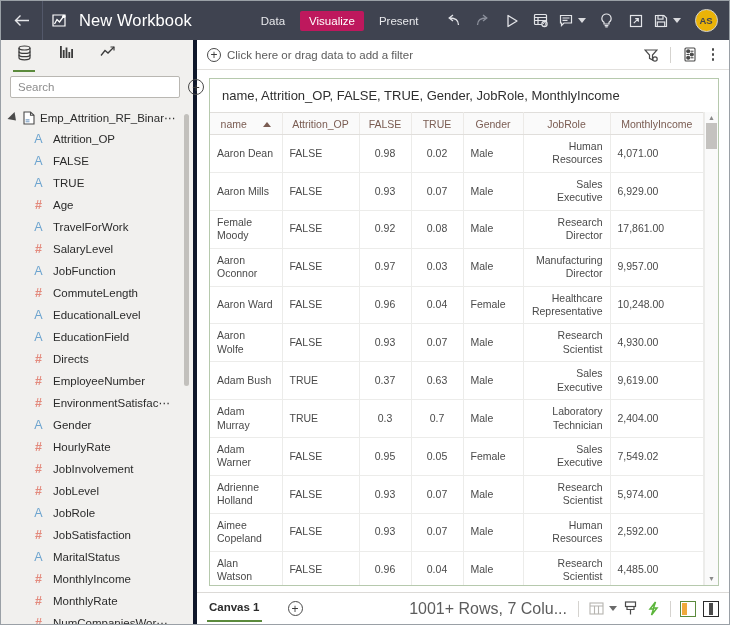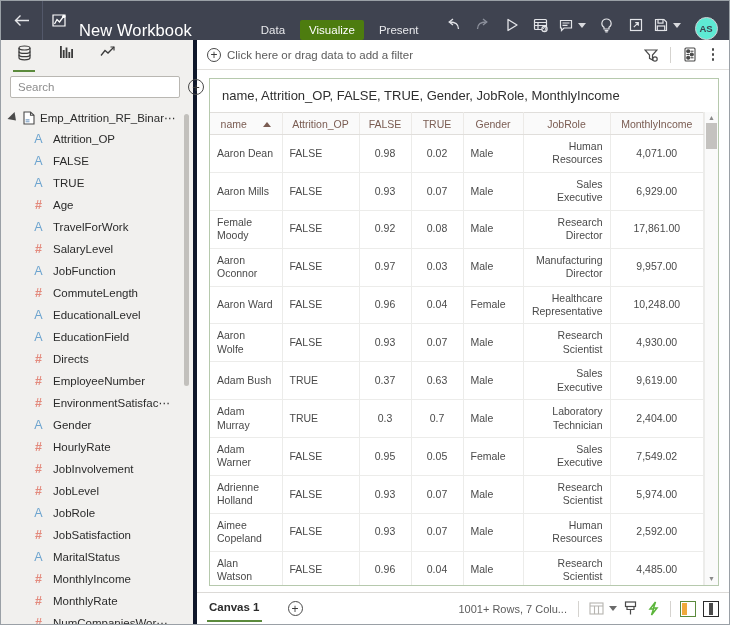--- a/index.html
+++ b/index.html
@@ -14,21 +14,21 @@
     display: flex; flex-direction: column;
     border: 1px solid #9aa0a6;
     background: #ffffff;
     position: relative;
   }
 
   
   .topbar {
     height: 39px; flex: 0 0 39px;
     background: #3f4350;
-    display: flex; align-items: flex-end;
+    display: flex; align-items: center;
     color: #ffffff;
     padding: 0 8px 0 0;
   }
   .tb-back {
     width: 42px; height: 39px;
     display: flex; align-items: center; justify-content: center;
     color: #e6e7ea; font-size: 15px;
     border-right: 1px solid #53586a;
   }
   .tb-logo {
@@ -39,39 +39,39 @@
     font-size: 16.5px; color: #ffffff; letter-spacing: .1px;
     white-space: nowrap; margin-left: 2px;
   }
   .tb-modes {
     margin-left: 60px; display: flex; align-items: center; gap: 6px;
   }
   .tb-mode {
     font-size: 11.5px; color: #e8e9ec;
     padding: 4px 9px; border-radius: 2px; white-space: nowrap;
   }
-  .tb-mode.active { background: #4d7c0f; color: #ffffff; }
+  .tb-mode.active { background: #be185d; color: #ffffff; }
   .tb-icons {
     margin-left: 12px; display: flex; align-items: center; gap: 1px;
   }
   .tb-ic {
     width: 28px; height: 30px;
     display: flex; align-items: center; justify-content: center;
     color: #e3e4e8;
   }
   .tb-ic.dim { color: #8c909c; }
   .tb-ic.withcaret { width: 20px; }
   .caret-d {
     width: 0; height: 0; border-left: 4px solid transparent;
     border-right: 4px solid transparent; border-top: 5px solid #d9dade;
     margin-left: 1px; margin-right: 6px;
   }
   .avatar {
     width: 23px; height: 23px; border-radius: 50%;
-    background: #5eead4; color: #3f4350;
+    background: #eab308; color: #3f4350;
     font-size: 9.5px; font-weight: bold;
     display: flex; align-items: center; justify-content: center;
     margin-left: 8px; border: 1px solid #cfd0d4;
   }
 
   
   .body { flex: 1; display: flex; min-height: 0; }
 
   
   .sidebar {
@@ -194,21 +194,21 @@
     font-size: 10.5px; color: #4a4a4a;
     border-bottom: 1px solid #ececea; border-right: 1px solid #ececea;
     padding: 5px 7px; vertical-align: middle; line-height: 1.28;
     overflow: hidden;
   }
   td.c-name { text-align: left; }
   td.c-attr { text-align: left; }
   td.c-num { text-align: center; }
   td.c-gender { text-align: left; }
   td.c-role { text-align: right; }
-  td.c-income { text-align: center; }
+  td.c-income { text-align: left; }
 
   .vscroll {
     width: 14px; flex: 0 0 14px; background: #fafafa;
     border-left: 1px solid #ececea;
     display: flex; flex-direction: column; align-items: center;
     position: relative; padding-top: 2px;
   }
   .vs-arrow { font-size: 7px; color: #8a8a8a; line-height: 8px; }
   .vs-thumb {
     width: 11px; height: 26px; background: #c4c2bf; margin-top: 1px;
@@ -227,21 +227,21 @@
     padding: 6px 2px 7px 2px; border-bottom: 2.5px solid #5b8a3c;
     white-space: nowrap;
   }
   .sb-plus {
     width: 15px; height: 15px; border-radius: 50%;
     border: 1.1px solid #4a4a4a; color: #3a3a3a;
     display: flex; align-items: center; justify-content: center;
     font-size: 12px; line-height: 1; margin-left: 26px; flex: 0 0 15px;
   }
   .st-right { margin-left: auto; display: flex; align-items: center; gap: 3px; }
-  .st-rows { font-size: 11px; color: #5c5c5c; white-space: nowrap; margin-right: 4px; }
+  .st-rows { font-size: 16px; color: #5c5c5c; white-space: nowrap; margin-right: 4px; }
   .st-sep { width: 1px; height: 16px; background: #d5d3cf; margin: 0 4px; }
   .st-ic { width: 20px; height: 22px; display: flex; align-items: center;
            justify-content: center; color: #4a4a4a; }
   .caret-d2 {
     width: 0; height: 0; border-left: 4px solid transparent;
     border-right: 4px solid transparent; border-top: 5px solid #6a6a6a;
   }
   .layout-box {
     width: 16px; height: 16px; border: 1.6px solid #2b2b2b;
     display: flex; align-items: stretch; padding: 1px;

